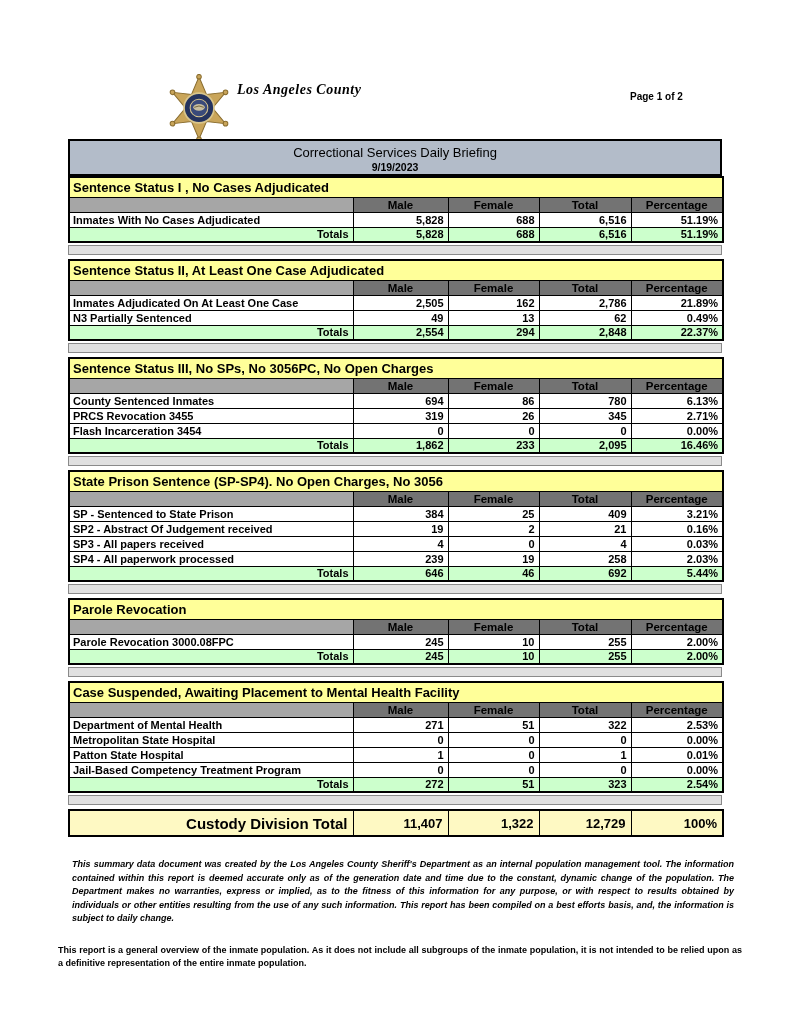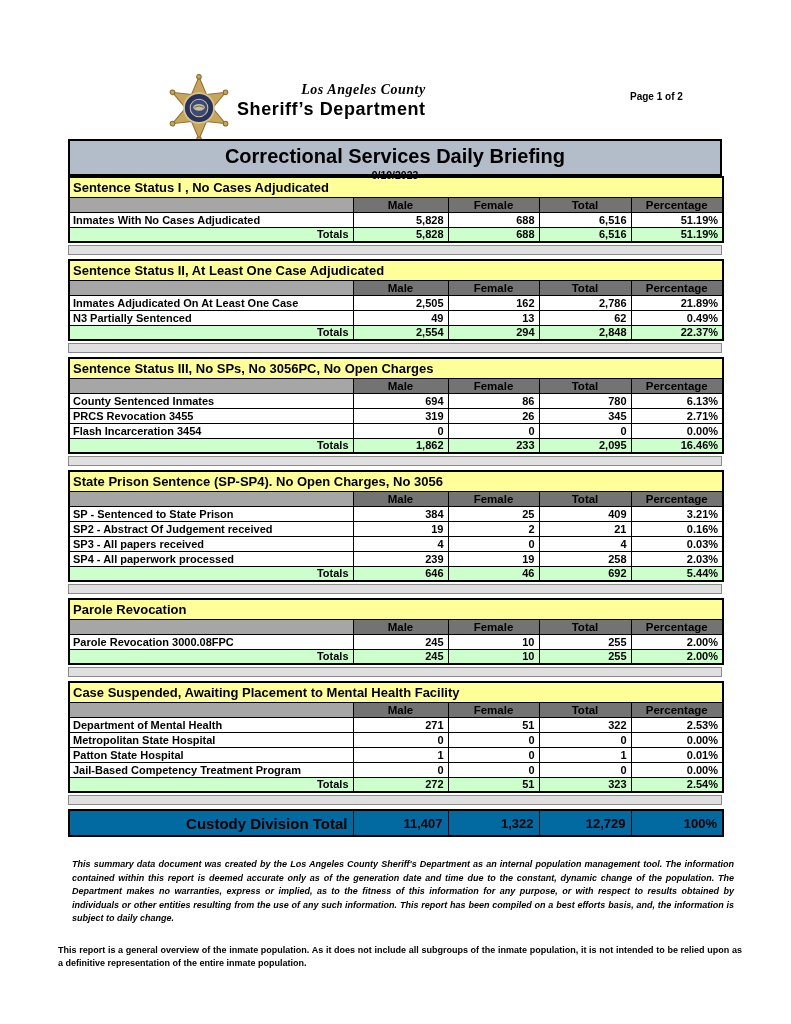--- a/index.html
+++ b/index.html
@@ -25,21 +25,21 @@
   }
   .logo-underline { position:absolute; left:3px; top:77px; width:475px; height:2px; background:#dcdcdc; }
   .page-number { position:absolute; left:630px; top:91px; font-size:10px; font-weight:bold; }
 
   
   .report { position:absolute; left:68px; top:139px; width:654px; }
   .title-bar {
     border:2px solid #000; background:#b3bcc9;
     height:37px; text-align:center; padding-top:4px;
   }
-  .title-bar .title { font-size:20px; font-weight:bold; }
+  .title-bar .title { font-size:13px; font-weight:normal; }
   .title-bar .date  { font-size:10.5px; font-weight:bold; margin-top:1px; }
 
   table.section { width:654px; border-collapse:collapse; table-layout:fixed; }
   table.section td, table.section th { border:1px solid #000; overflow:hidden; white-space:nowrap; }
   table.section { border:2px solid #000;padding-left:32px; }
 
   tr.sec-header td {
     background:#ffff99; font-size:13px; font-weight:bold;
     height:20px; padding:1px 4px 1px 3px; text-align:left;
   }
@@ -55,21 +55,21 @@
   tr.totals-row td.label { text-align:right; padding:0 4px; }
   tr.totals-row td.num   { text-align:right; padding:0 4px; }
 
   .spacer {
     height:10px; background:#e0e0e0;
     border:1px solid #8a8a8a;
     margin:2px 0 4px 0;
   }
 
   table.custody { width:654px; border-collapse:collapse; table-layout:fixed; border:2px solid #000; }
-  table.custody td { border:1px solid #000; background:#0369a1; height:26px; font-weight:bold; white-space:nowrap; overflow:hidden; }
+  table.custody td { border:1px solid #000; background:#fef9c3; height:26px; font-weight:bold; white-space:nowrap; overflow:hidden; }
   table.custody td.label { font-size:15px; text-align:right; padding:0 5px; }
   table.custody td.num   { font-size:13px; text-align:right; padding:0 5px; }
 
   
   .footnote-1 {
     position:absolute; left:72px; top:858px; width:662px;
     font-size:9px; line-height:13.5px; font-weight:bold; font-style:italic;
     text-align:justify;
   }
   .footnote-2 {
@@ -92,21 +92,20 @@
       <circle cx="11" cy="73" r="3.4" fill="#c9a55a"></circle>
       <circle cx="11" cy="27" r="3.4" fill="#c9a55a"></circle>
     </g>
     <circle cx="50" cy="50" r="22" fill="#25335e" stroke="#d8c58d" stroke-width="2.5"></circle>
     <circle cx="50" cy="50" r="13" fill="#3a4a7a" stroke="#d8c58d" stroke-width="1.5"></circle>
     <ellipse cx="50" cy="49" rx="8.5" ry="5" fill="#c9bfa0"></ellipse>
     <path d="M43 49 q7 -4 14 0" stroke="#6b5d33" stroke-width="1.3" fill="none"></path>
   </svg>
   <div class="logo-text">
     <div class="logo-county">Los Angeles County</div>
-    <div class="logo-dept">Sheriff’s Department</div>
   </div>
   <div class="logo-underline"></div>
 </div>
 <div class="page-number">Page 1 of 2</div>
 
 <div class="report">
   <div class="title-bar">
     <div class="title">Correctional Services Daily Briefing</div>
     <div class="date">9/19/2023</div>
   </div>

